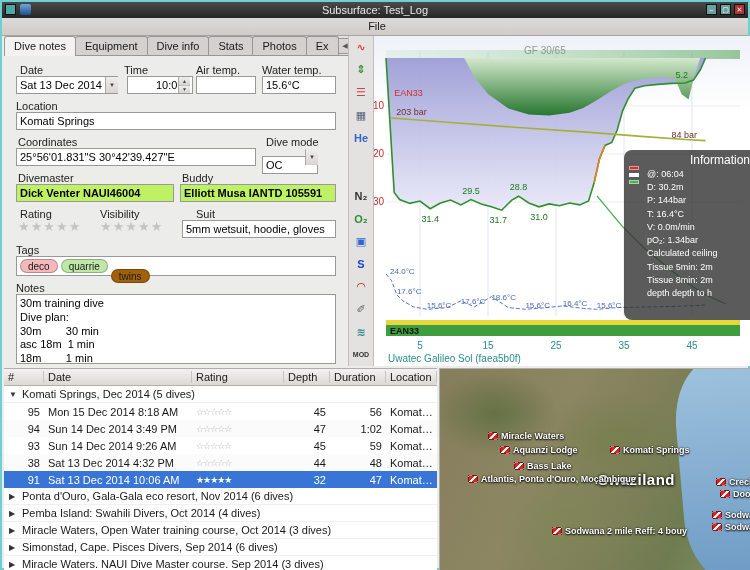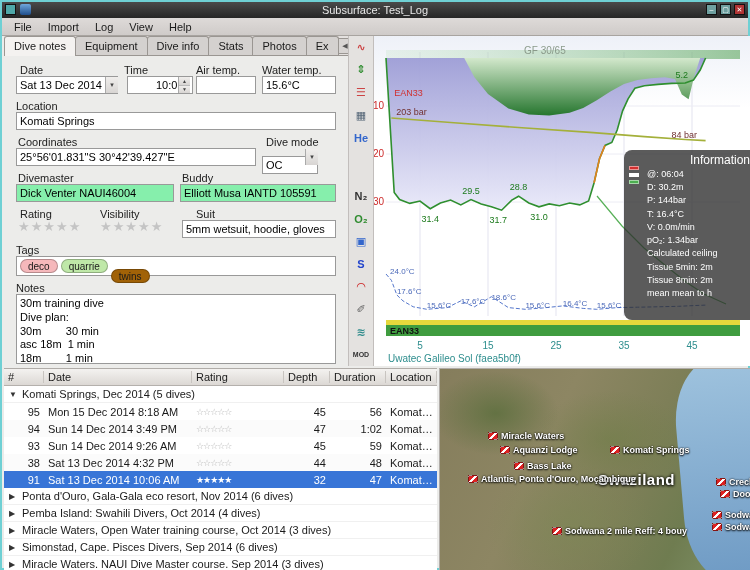--- a/index.html
+++ b/index.html
@@ -17,21 +17,21 @@
   .wb { position:absolute; top:2px; width:11px; height:11px; border:1px solid #111; font-size:7px;
     color:#fff; display:flex; align-items:center; justify-content:center; }
   .wb.menu { left:3px; background:#4fa8a8; }
   .wb.min { right:31px; background:#6fa0a0; }
   .wb.max { right:17px; background:#6fa0a0; }
   .wb.close { right:3px; background:#b03434; }
 
   
   .menubar { position:absolute; left:0; top:16px; right:0; height:18px;
     background:linear-gradient(#dedad8,#cfcbc9); border-bottom:1px solid #a8a4a0;
-    display:flex; align-items:center; padding-left:4px; }
+    display:flex; align-items:center; padding-left:4px;flex-direction:column; }
   .menu-item { padding:2px 8px; cursor:default; }
 
   
   .left-panel { position:absolute; left:2px; top:34px; width:344px; height:330px; background:#ececea; }
   .icon-strip { position:absolute; left:346px; top:34px; width:26px; height:330px; background:#e4e2e0;
     border-left:1px solid #c2bebc; border-right:1px solid #c2bebc; display:flex; flex-direction:column; align-items:center; }
   .profile-panel { position:absolute; left:372px; top:34px; width:376px; height:330px;
     background:linear-gradient(#eef1f8,#ffffff 22%); overflow:hidden; }
   .divelist { position:absolute; left:2px; top:366px; width:433px; height:202px; background:#fff;
     border-top:1px solid #b0aca8; overflow:hidden; }
@@ -52,21 +52,21 @@
   .tab.active { background:#f4f2f0; position:relative; top:1px; padding-bottom:4px; }
   .tab-scroll { width:15px; height:16px; border:1px solid #9a9692; background:#d8d5d3; font-size:7px;
     display:flex; align-items:center; justify-content:center; color:#555; }
   .tab-scrollers { margin-left:auto; display:flex; margin-bottom:1px; }
 
   
   .form { position:absolute; left:0; top:20px; right:0; bottom:0; }
   .lbl { position:absolute; font-size:11px; color:#222; }
   .inp { position:absolute; height:18px; border:1px solid #999; background:#fff; font-size:11px;
     font-family:inherit; padding:1px 3px; }
-  .inp.pink { background:#86efac; }
+  .inp.pink { background:#bef264;font-weight:bold; }
   .combo-arrow { position:absolute; top:1px; bottom:1px; width:13px; background:linear-gradient(#f0eeec,#d8d5d3);
     border-left:1px solid #aaa; font-size:7px; color:#444; display:flex; align-items:center; justify-content:center; }
   .spin { position:absolute; top:1px; bottom:1px; width:12px; display:flex; flex-direction:column; border-left:1px solid #aaa; }
   .spin span { flex:1; font-size:5px; color:#444; background:linear-gradient(#f0eeec,#d8d5d3);
     display:flex; align-items:center; justify-content:center; border-bottom:1px solid #bbb; }
   .spin span:last-child { border-bottom:none; }
   .starrow { position:absolute; font-size:13px; letter-spacing:1px; color:#c4c4c4; }
   .star { color:inherit; }
   .tags-box { position:absolute; height:20px; border:1px solid #999; background:#fff; display:flex;
     align-items:center; gap:3px; padding:1px 3px; }
@@ -301,21 +301,21 @@
       <div class="ib-lines">
           <div class="ib-line">@: 06:04</div>
           <div class="ib-line">D: 30.2m</div>
           <div class="ib-line">P: 144bar</div>
           <div class="ib-line">T: 16.4°C</div>
           <div class="ib-line">V: 0.0m/min</div>
           <div class="ib-line">pO₂: 1.34bar</div>
           <div class="ib-line">Calculated ceiling</div>
           <div class="ib-line">Tissue 5min: 2m</div>
           <div class="ib-line">Tissue 8min: 2m</div>
-          <div class="ib-line">mean mean to h</div>
+          <div class="ib-line">depth depth to h</div>
         </div>
     </div>
   </div>
 
   <div class="divelist">
     <div class="dl-header">
         <span class="hc hc0">#</span>
         <span class="hc hc1">Date</span>
         <span class="hc hc2">Rating</span>
         <span class="hc hc3">Depth</span>

